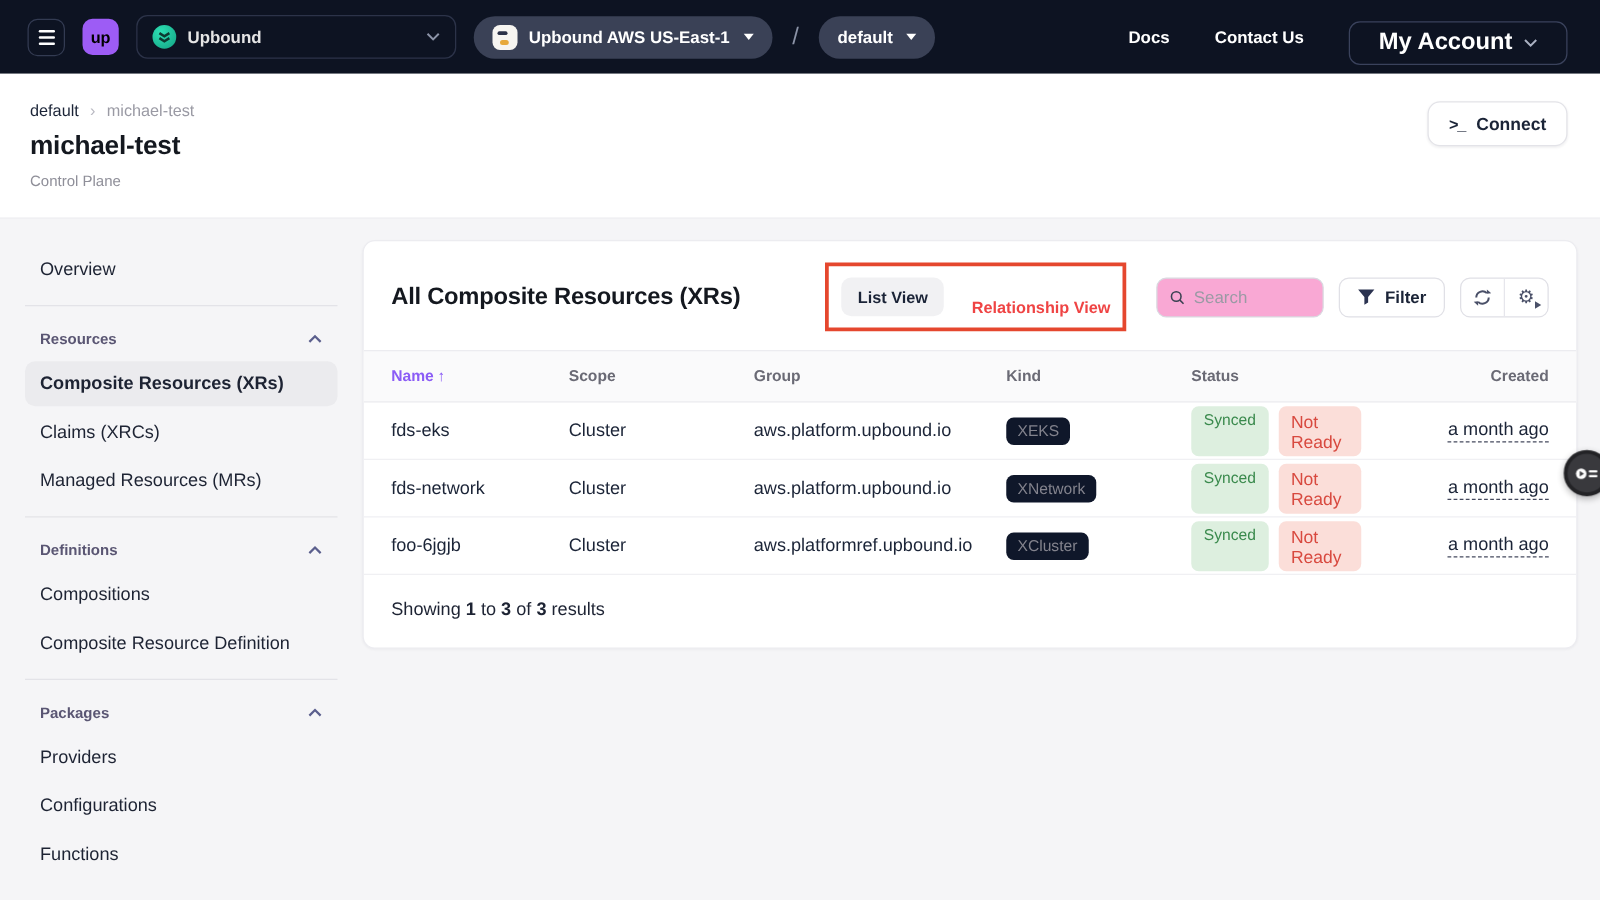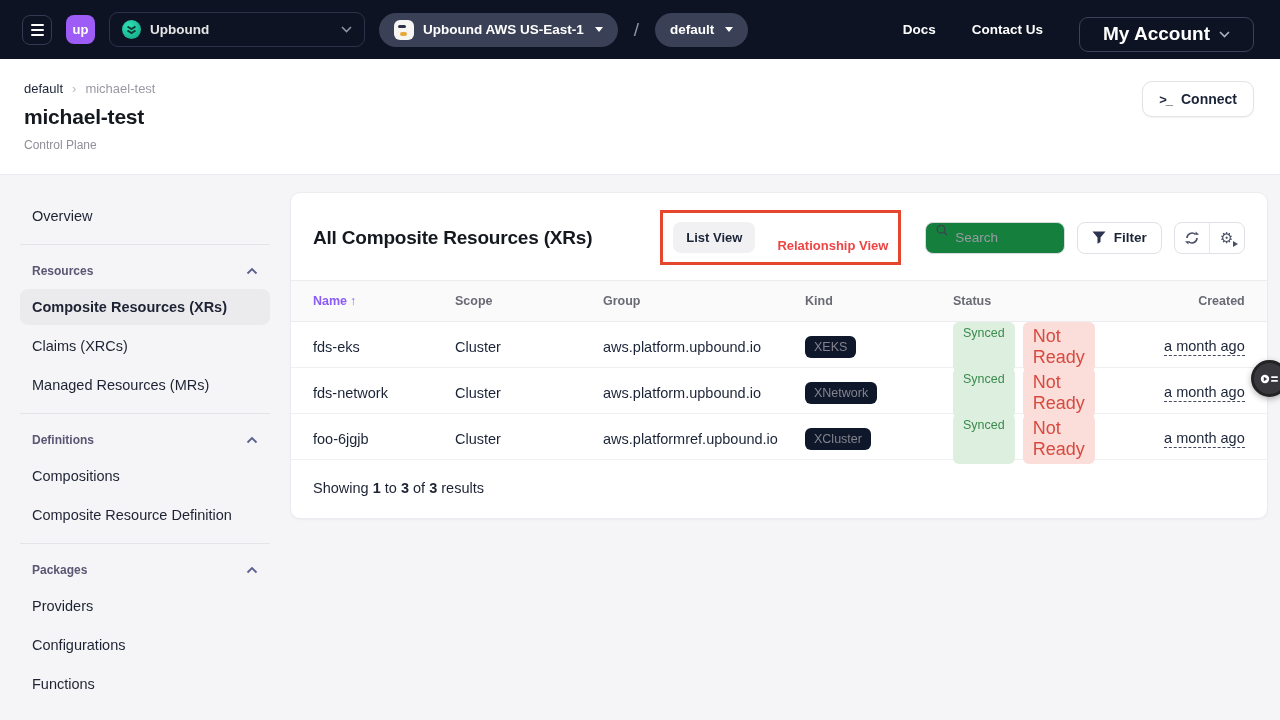--- a/index.html
+++ b/index.html
@@ -3,21 +3,21 @@
 <meta charset="utf-8">
 <style>
   * { margin:0; padding:0; box-sizing:border-box; }
   html,body { width:1280px; height:720px; overflow:hidden; }
   body { font-family:"Liberation Sans","DejaVu Sans",sans-serif; background:#f5f5f7; color:#1b2437; }
 
   
   .topbar { height:59px; background:#0d1322; display:flex; align-items:center; padding:0 26px 0 22px; gap:14px; }
   .hamburger { width:30px; height:30px; border:1px solid #333b52; border-radius:8px; display:flex; flex-direction:column; justify-content:center; align-items:center; gap:3px; cursor:pointer; flex:0 0 auto; }
   .hamburger i { display:block; width:13px; height:2px; background:#fff; border-radius:1px; }
-  .logo-badge { width:29px; height:29px; border-radius:8px; background:#9d5cf5; color:#ffffff; font-weight:bold; font-size:13px; display:flex; align-items:center; justify-content:center; letter-spacing:0; flex:0 0 auto; }
+  .logo-badge { width:29px; height:29px; border-radius:8px; background:#9d5cf5; color:#000000; font-weight:bold; font-size:13px; display:flex; align-items:center; justify-content:center; letter-spacing:0; flex:0 0 auto; }
   .org-select { height:35px; min-width:256px; border:1px solid #2c3349; border-radius:9px; display:flex; align-items:center; gap:9px; padding:0 12px; color:#e5e5e5; font-size:13.5px; font-weight:bold; cursor:pointer; }
   .org-select .spacer { flex:1; }
   .marble { width:19px; height:19px; border-radius:50%; background:radial-gradient(circle at 35% 30%, #2ee0b4, #12a283); position:relative; flex:0 0 auto; }
   .marble svg { position:absolute; inset:0; }
   .pill-select { height:34px; border-radius:17px; background:#3a4156; display:flex; align-items:center; gap:9px; padding:0 15px; color:#fff; font-size:13.5px; font-weight:bold; cursor:pointer; flex:0 0 auto; }
   .cp-icon { width:20px; height:20px; border-radius:6px; background:#f7f5f1; position:relative; flex:0 0 auto; }
   .cp-icon .bar { position:absolute; left:4px; top:5px; width:8px; height:3px; border-radius:2px; background:#2b3147; }
   .cp-icon .dot { position:absolute; left:6px; bottom:4px; width:7px; height:4px; border-radius:2px; background:#e7a93c; }
   .caret-down { width:0; height:0; border-left:4.5px solid transparent; border-right:4.5px solid transparent; border-top:5.5px solid #fff; margin-left:2px; }
   .slash { color:#8b93a7; font-size:19px; font-weight:normal; padding:0 2px; }
@@ -49,21 +49,21 @@
   .side-section .sec-label { font-size:12px; font-weight:bold; color:#5a5673; }
 
   
   .card { flex:1; background:#fff; border:1px solid #ececf0; border-radius:10px; box-shadow:0 1px 2px rgba(20,24,40,.04); }
   .card-header { display:flex; align-items:center; padding:17px 22px 15px 22px; gap:12px; }
   .card-title { font-size:19px; font-weight:800; color:#14181f; letter-spacing:-.2px; white-space:nowrap; }
   .annotation-box { border:3px solid #e5472e; padding:9px 10px; display:flex; align-items:center; margin-left:56px; flex:0 0 auto; }
   .view-toggle { display:flex; align-items:flex-end; gap:22px; }
   .toggle-option { font-size:13px; font-weight:bold; color:#ef4444; cursor:pointer; white-space:nowrap; }
   .toggle-option.active { background:#f1f1f3; color:#1b2437; border-radius:8px; padding:8px 13px; }
-  .search-box { margin-left:12px; flex:1; max-width:194px; height:32px; border:1px solid #d9d9e0; border-radius:8px; display:flex; gap:7px; padding:0 10px; background:#15803d; }
+  .search-box { margin-left:12px; flex:1; max-width:194px; height:32px; border:1px solid #d9d9e0; border-radius:8px; display:flex; align-items:center; gap:7px; padding:0 10px; background:#f9a8d4; }
   .search-box input { border:0; outline:0; width:100%; font-size:13.5px; font-family:inherit; color:#1b2437; background:transparent; }
   .search-box input::placeholder { color:#9a9aa4; }
   .filter-btn { height:32px; border:1px solid #e0e0e6; border-radius:8px; background:#fff; display:flex; align-items:center; gap:8px; padding:0 14px; font-size:13.5px; font-weight:bold; color:#1b2437; cursor:pointer; }
   .icon-group { height:32px; border:1px solid #e0e0e6; border-radius:8px; background:#fff; display:flex; align-items:stretch; overflow:hidden; }
   .icon-group .icon-btn { width:34px; display:flex; align-items:center; justify-content:center; cursor:pointer; color:#4a5068; }
   .icon-group .sep { width:1px; background:#e6e6ec; }
   .gear-wrap { position:relative; font-size:15px; line-height:1; color:#4a5068; }
   .gear-wrap .mini-play { position:absolute; right:-5px; bottom:-2px; width:0; height:0; border-top:3.5px solid transparent; border-bottom:3.5px solid transparent; border-left:5.5px solid #4a5068; }
 
   
@@ -72,21 +72,21 @@
   .tbl-head { background:#fafafb; border-top:1px solid #ececf0; border-bottom:1px solid #ececf0; height:42px; font-size:12.5px; font-weight:bold; color:#6a6a75; }
   .tbl-head .sorted { color:#8b5cf6; }
   .tbl-head .sort-arrow { font-size:12px; margin-left:3px; }
   .tbl-body-row { height:46px; font-size:14.5px; color:#1b2437; border-bottom:1px solid #f0f0f3; }
   .tbl-body-row:last-child { border-bottom:1px solid #ececf0; }
   .cell-name { font-size:14.5px; }
   .col-right { text-align:right; }
   .kind-badge { display:inline-block; background:#0f172a; color:#83838d; font-size:12.5px; padding:4px 9px; border-radius:6px; }
   .status-cell { display:flex; gap:8px; }
   .badge-synced { background:#ddefdf; color:#3a8a4d; font-size:12.5px; padding:4px 10px; border-radius:6px; }
-  .badge-notready { background:#fbded9; color:#d8493f; font-size:18px; padding:4px 10px; border-radius:6px; }
+  .badge-notready { background:#fbded9; color:#d8493f; font-size:14px; padding:4px 10px; border-radius:6px; }
   .created-link { display:inline-block; border-bottom:1px dashed #454a5e; padding-bottom:1px; cursor:pointer; }
 
   .tbl-footer { padding:20px 22px 22px 22px; font-size:14.5px; color:#1d2333; }
   .tbl-footer b { font-weight:bold; }
 
   
   .float-widget { position:fixed; top:360px; right:-8px; width:37px; height:37px; border-radius:50%; background:#39393d; border:3px solid #232326; display:flex; align-items:center; justify-content:center; cursor:pointer; box-shadow:0 2px 6px rgba(0,0,0,.3); }
 </style>
 </head>
 <body>

